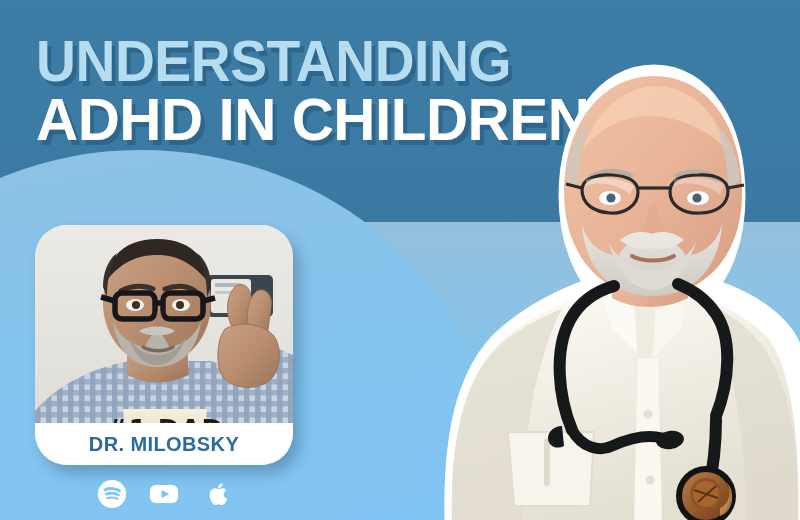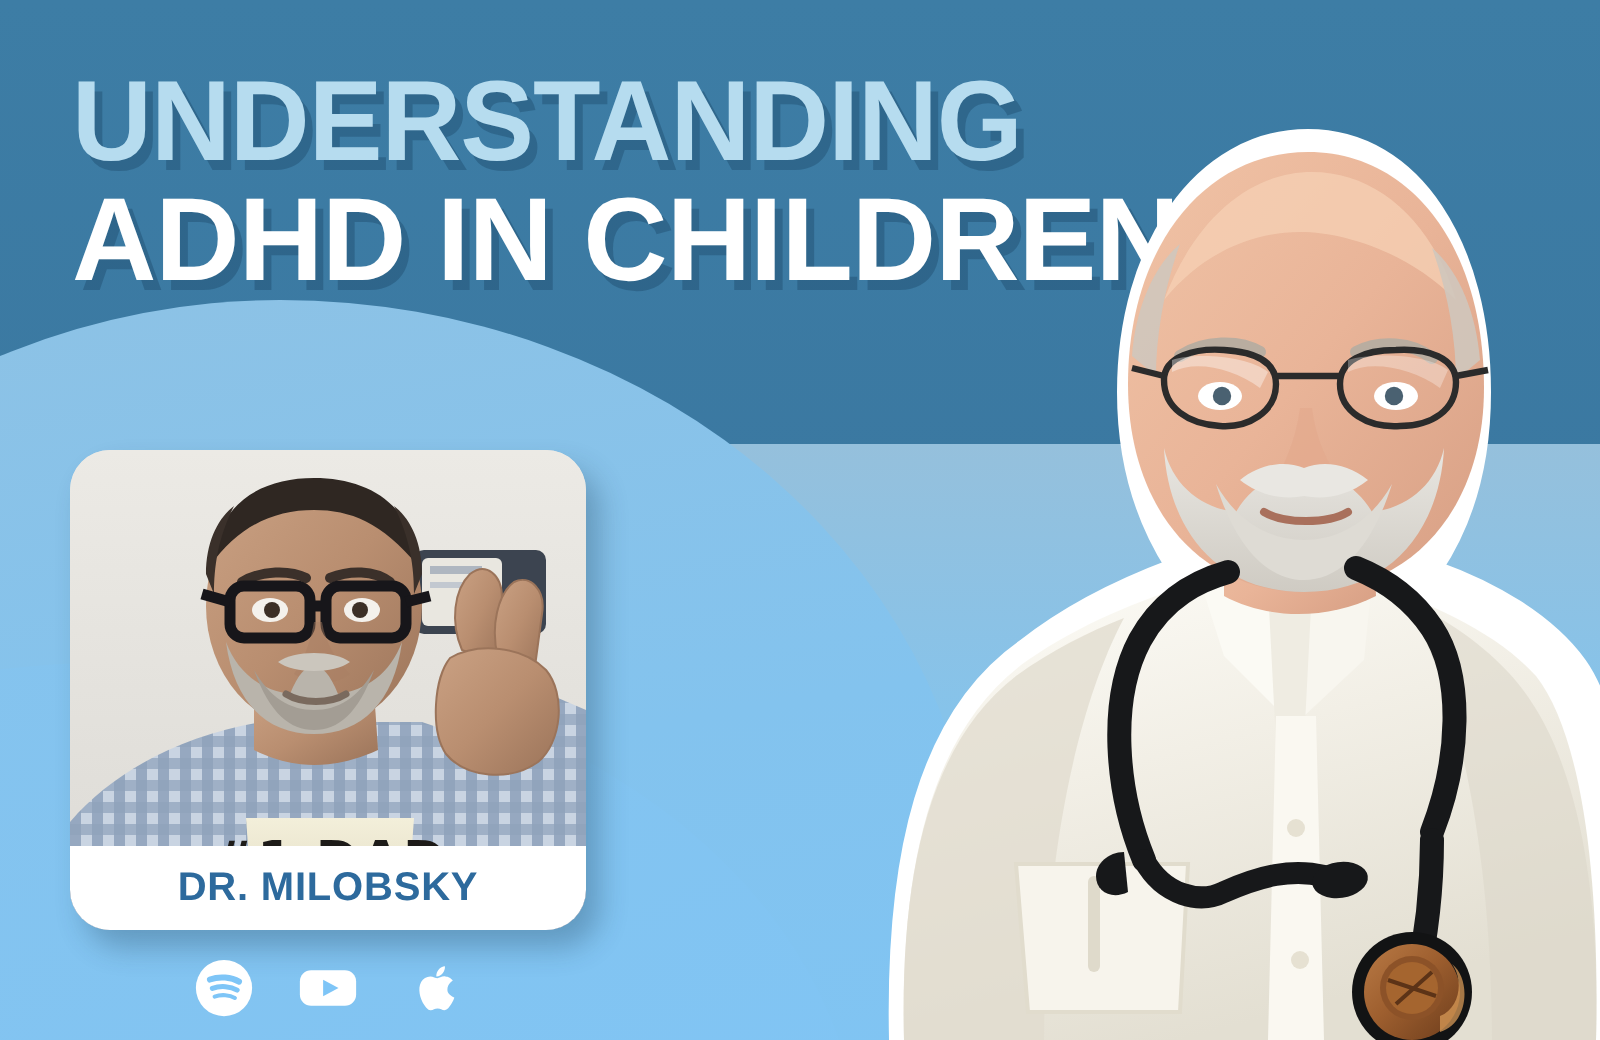--- a/index.html
+++ b/index.html
@@ -68,21 +68,21 @@
   .host{
     position:absolute;right:-6px;bottom:0;
     width:420px;height:492px;
     filter:drop-shadow(0 0 0 rgba(0,0,0,0));
   }
   .host svg{display:block;width:100%;height:100%;}
 
   
   .card{
     position:absolute;left:35px;top:225px;width:258px;height:240px;
-    border-radius:20px;overflow:hidden;
+    border-radius:32px;overflow:hidden;
     box-shadow:7px 9px 14px rgba(26,58,82,.30);
     background:#e7e5e0;
   }
   .card-photo{position:absolute;inset:0;}
   .card-photo svg{display:block;width:100%;height:100%;}
   .card-label{
     position:absolute;left:0;right:0;bottom:0;height:42px;
     background:#ffffff;
     display:flex;align-items:center;justify-content:center;
     border-bottom-left-radius:20px;border-bottom-right-radius:20px;

